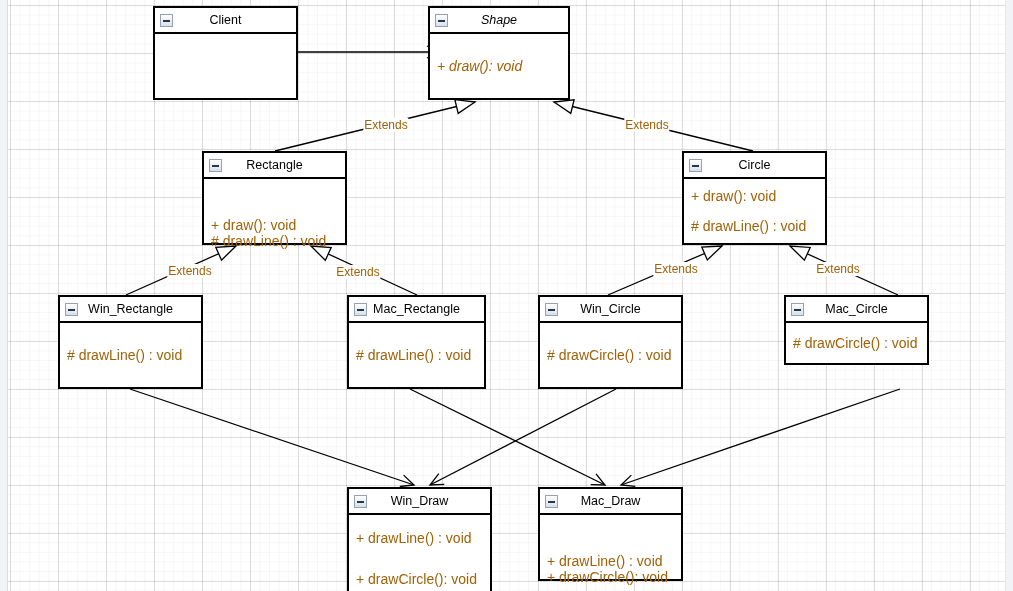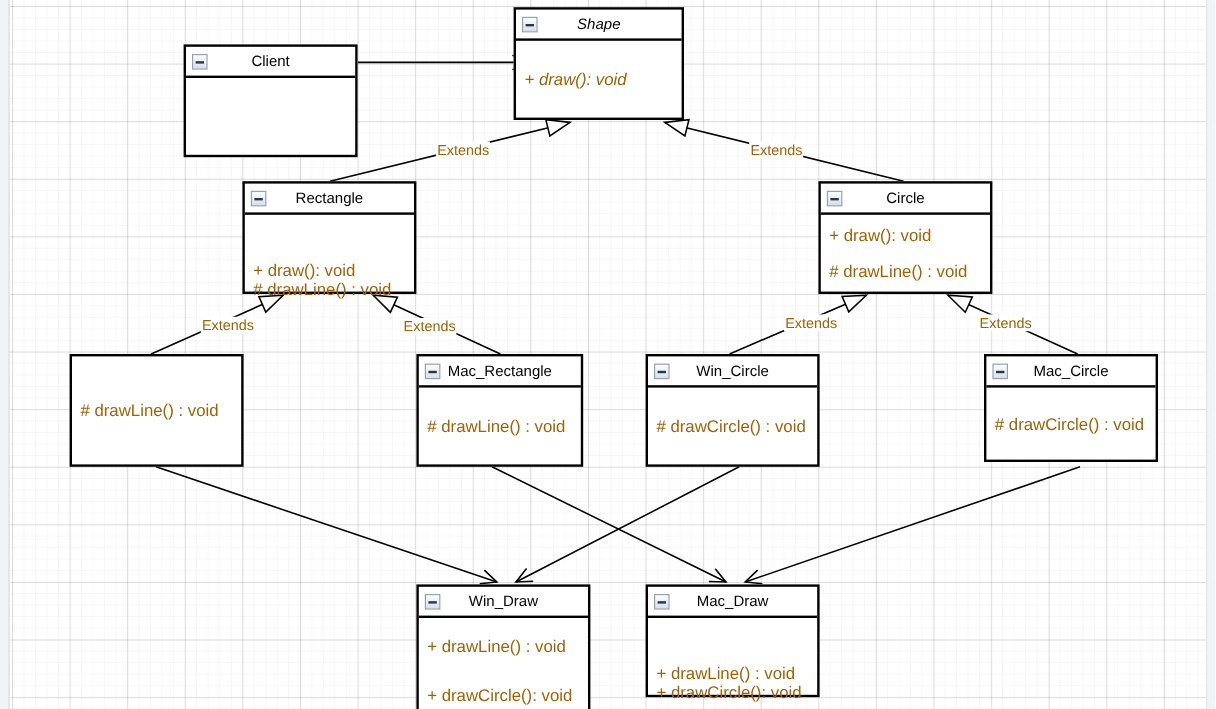--- a/index.html
+++ b/index.html
@@ -104,21 +104,21 @@
       <line x1="616" y1="389" x2="430" y2="485" class="edge-line" marker-end="url(#m-open)"></line>
       <line x1="410" y1="389" x2="605" y2="485" class="edge-line" marker-end="url(#m-open)"></line>
       <line x1="900" y1="389" x2="621" y2="485" class="edge-line" marker-end="url(#m-open)"></line>
     </svg>
 <div class="edge-label" style="left: 386px; top: 125px;">Extends</div>
     <div class="edge-label" style="left: 647px; top: 125px;">Extends</div>
     <div class="edge-label" style="left: 190px; top: 271px;">Extends</div>
     <div class="edge-label" style="left: 358px; top: 272px;">Extends</div>
     <div class="edge-label" style="left: 676px; top: 269px;">Extends</div>
     <div class="edge-label" style="left: 838px; top: 269px;">Extends</div>
-  <div class="class-box" style="left: 153px; top: 6px; width: 145px; height: 94px; margin-top: 31px;">
+  <div class="class-box" style="left: 153px; top: 6px; width: 145px; height: 94px;">
     <div class="title-band">
       <span class="collapse-icon">
         <span class="minus-glyph"></span>
       </span>
       <span class="class-title">Client</span>
     </div>
     <div class="class-body"></div>
   </div>
 
   <div class="class-box" style="left: 428px; top: 6px; width: 142px; height: 94px; font-style: italic;">
@@ -153,20 +153,26 @@
       </span>
       <span class="class-title">Circle</span>
     </div>
     <div class="class-body">
         <div class="class-method">+ draw(): void</div>
         <div class="class-method"># drawLine() : void</div>
       </div>
   </div>
 
   <div class="class-box" style="left: 58px; top: 295px; width: 145px; height: 94px;">
+    <div class="title-band">
+      <span class="collapse-icon">
+        <span class="minus-glyph"></span>
+      </span>
+      <span class="class-title">Win_Rectangle</span>
+    </div>
     <div class="class-body">
         <div class="class-method"># drawLine() : void</div>
       </div>
   </div>
 
   <div class="class-box" style="left: 347px; top: 295px; width: 139px; height: 94px;">
     <div class="title-band">
       <span class="collapse-icon">
         <span class="minus-glyph"></span>
       </span>
@@ -182,21 +188,21 @@
       <span class="collapse-icon">
         <span class="minus-glyph"></span>
       </span>
       <span class="class-title">Win_Circle</span>
     </div>
     <div class="class-body">
         <div class="class-method"># drawCircle() : void</div>
       </div>
   </div>
 
-  <div class="class-box" style="left: 820px; top: 295px; width: 145px; height: 90px; justify-content: flex-end;">
+  <div class="class-box" style="left: 784px; top: 295px; width: 145px; height: 70px; justify-content: flex-end;">
     <div class="title-band">
       <span class="collapse-icon">
         <span class="minus-glyph"></span>
       </span>
       <span class="class-title">Mac_Circle</span>
     </div>
     <div class="class-body">
         <div class="class-method"># drawCircle() : void</div>
       </div>
   </div>

